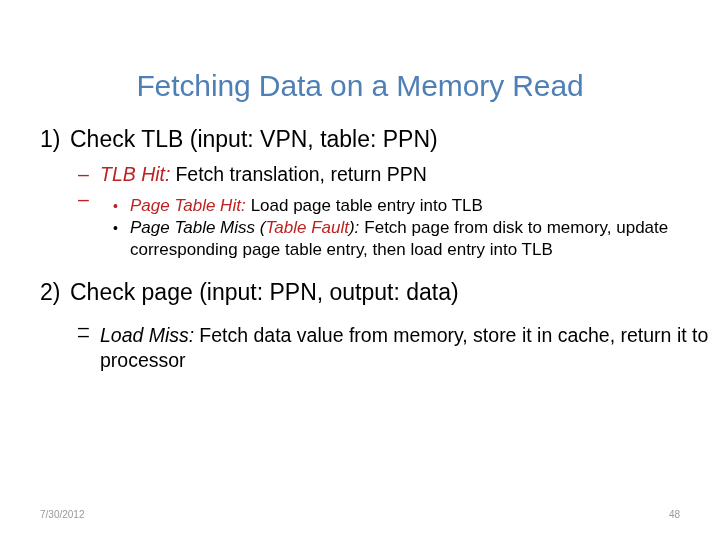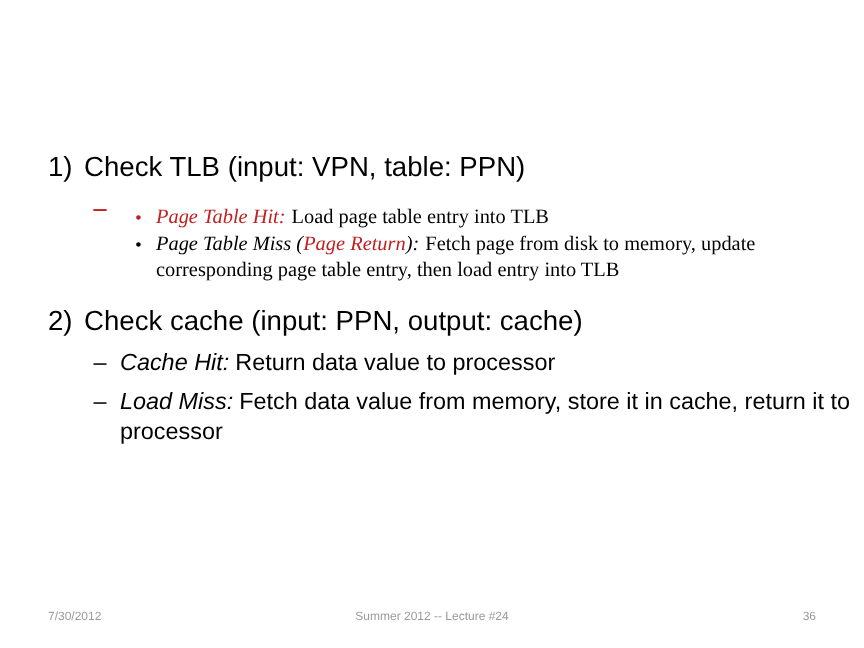--- a/index.html
+++ b/index.html
@@ -89,21 +89,20 @@
   }
   .lvl3 .marker {
     position: absolute;
     left: 113px;
     top: 0;
     font-size: 14px;
   }
   .lvl3 .txt {
     display: block;
     padding-left: 17px;
-    font-family: Liberation Serif, serif;
   }
 
   .red { color: #BE2121; }
   .blk { color: #000000; }
   .ital { font-style: italic; }
 
   .sp { display: inline-block; width: 5px; }
 
   .gap-a { height: 8px; }
   .gap-b { height: 16px; }
@@ -121,72 +120,72 @@
   }
   .footer .f-date  { position: absolute; left: 40px;  top: 0; }
   .footer .f-mid   { position: absolute; left: 0; top: 0; width: 720px; text-align: center; }
   .footer .f-num   { position: absolute; right: 40px; top: 0; }
 </style>
 </head>
 <body>
 
 <div class="slide">
 
+  <h1 class="slide-title">Fetching Data on a Memory Read</h1>
 
   <div class="body">
 
     <div class="lvl1">
       <span class="marker">1)</span>
       <span class="txt">Check TLB (input: VPN, table: PPN)</span>
     </div>
 
     <div class="gap-a"></div>
 
     <div class="lvl2">
       <span class="marker red">–</span>
+      <span class="txt"><span class="red ital">TLB Hit:</span><span class="sp"></span><span class="blk">Fetch translation, return PPN</span></span>
     </div>
 
     <div class="lvl2">
       <span class="marker red">–</span>
     </div>
 
     <div class="gap-a"></div>
 
     <div class="lvl3">
       <span class="marker red">•</span>
       <span class="txt"><span class="red ital">Page Table Hit:</span><span class="sp"></span><span class="blk">Load page table entry into TLB</span></span>
     </div>
 
     <div class="lvl3">
       <span class="marker blk">•</span>
-      <span class="txt"><span class="blk ital">Page Table Miss (</span><span class="red ital">Page Return</span><span class="blk ital">):</span><span class="sp"></span><span class="blk">Fetch page from disk to memory, update corresponding page table entry, then load entry into TLB</span></span>
+      <span class="txt"><span class="blk ital">Page Table Miss (</span><span class="red ital">Table Fault</span><span class="blk ital">):</span><span class="sp"></span><span class="blk">Fetch page from disk to memory, update corresponding page table entry, then load entry into TLB</span></span>
     </div>
 
     <div class="gap-b"></div>
 
     <div class="lvl1">
       <span class="marker">2)</span>
-      <span class="txt">Check cache (input: PPN, output: cache)</span>
+      <span class="txt">Check page (input: PPN, output: data)</span>
     </div>
 
     <div class="gap-a"></div>
 
     <div class="lvl2">
       <span class="marker blk">–</span>
-      <span class="txt"><span class="blk ital">Cache Hit:</span><span class="sp"></span><span class="blk">Return data value to processor</span></span>
     </div>
 
     <div class="gap-a"></div>
 
     <div class="lvl2">
       <span class="marker blk">–</span>
       <span class="txt"><span class="blk ital">Load Miss:</span><span class="sp"></span><span class="blk">Fetch data value from memory, store it in cache, return it to processor</span></span>
     </div>
 
   </div>
 
   <div class="footer">
     <span class="f-date">7/30/2012</span>
-    <span class="f-mid">Summer 2012 -- Lecture #24</span>
-    <span class="f-num">36</span>
+    <span class="f-num">48</span>
   </div>
 
 </div>
 
 </body></html>

